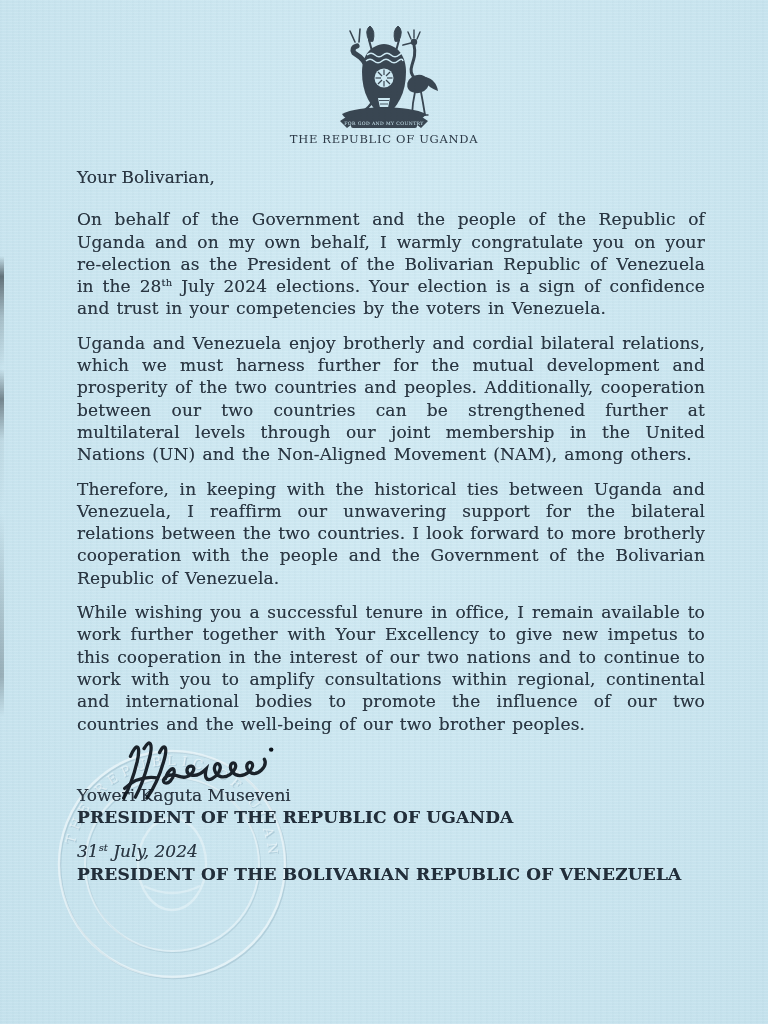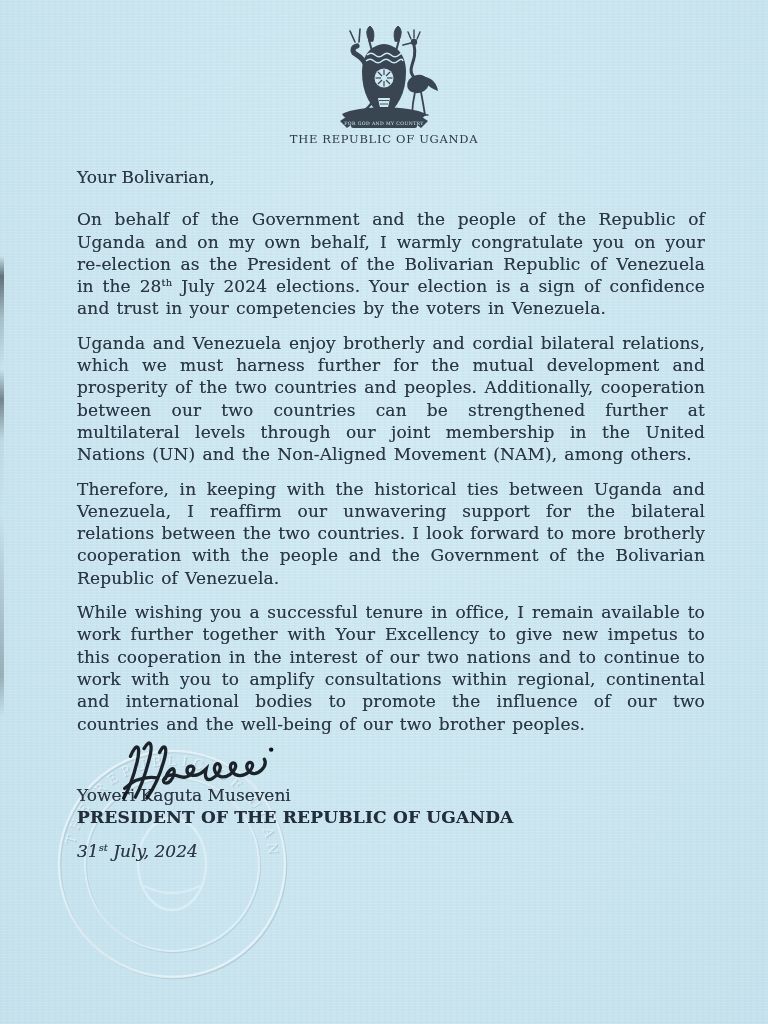--- a/index.html
+++ b/index.html
@@ -160,14 +160,15 @@
           <path d="M9,53 C18,44 29,40 43,42"></path>
           <path d="M51,43 C54,33 61,29 60,37 C59,44 54,49 50,47 C47,45 51,39 58,39 C64,39 67,43 73,41 C79,39 83,31 78,30 C73,29 71,37 77,39 C83,41 89,37 93,33 C91,41 93,46 99,43 C105,40 109,33 107,29 C105,25 100,29 102,35 C104,41 111,43 117,39 C123,35 125,29 122,27 C119,25 116,31 120,36 C124,41 131,41 137,36 C140,33 142,29 140,27 C137,24 133,29 136,34 C139,39 145,39 150,34 C153,31 155,27 153,23"></path>
         </g>
         <circle cx="160" cy="13" r="2.3" fill="#0d141c"></circle>
       </svg>
       <div class="signatory-name">Yoweri Kaguta Museveni</div>
       <div class="signatory-title">PRESIDENT OF THE REPUBLIC OF UGANDA</div>
       <div class="letter-date"><span>31</span><sup class="ord">st</sup><span> July, 2024</span></div>
     </div>
 
+    <div class="recipient-title">PRESIDENT OF THE BOLIVARIAN REPUBLIC OF VENEZUELA</div>
   </div>
 </div>
 
 </body></html>

